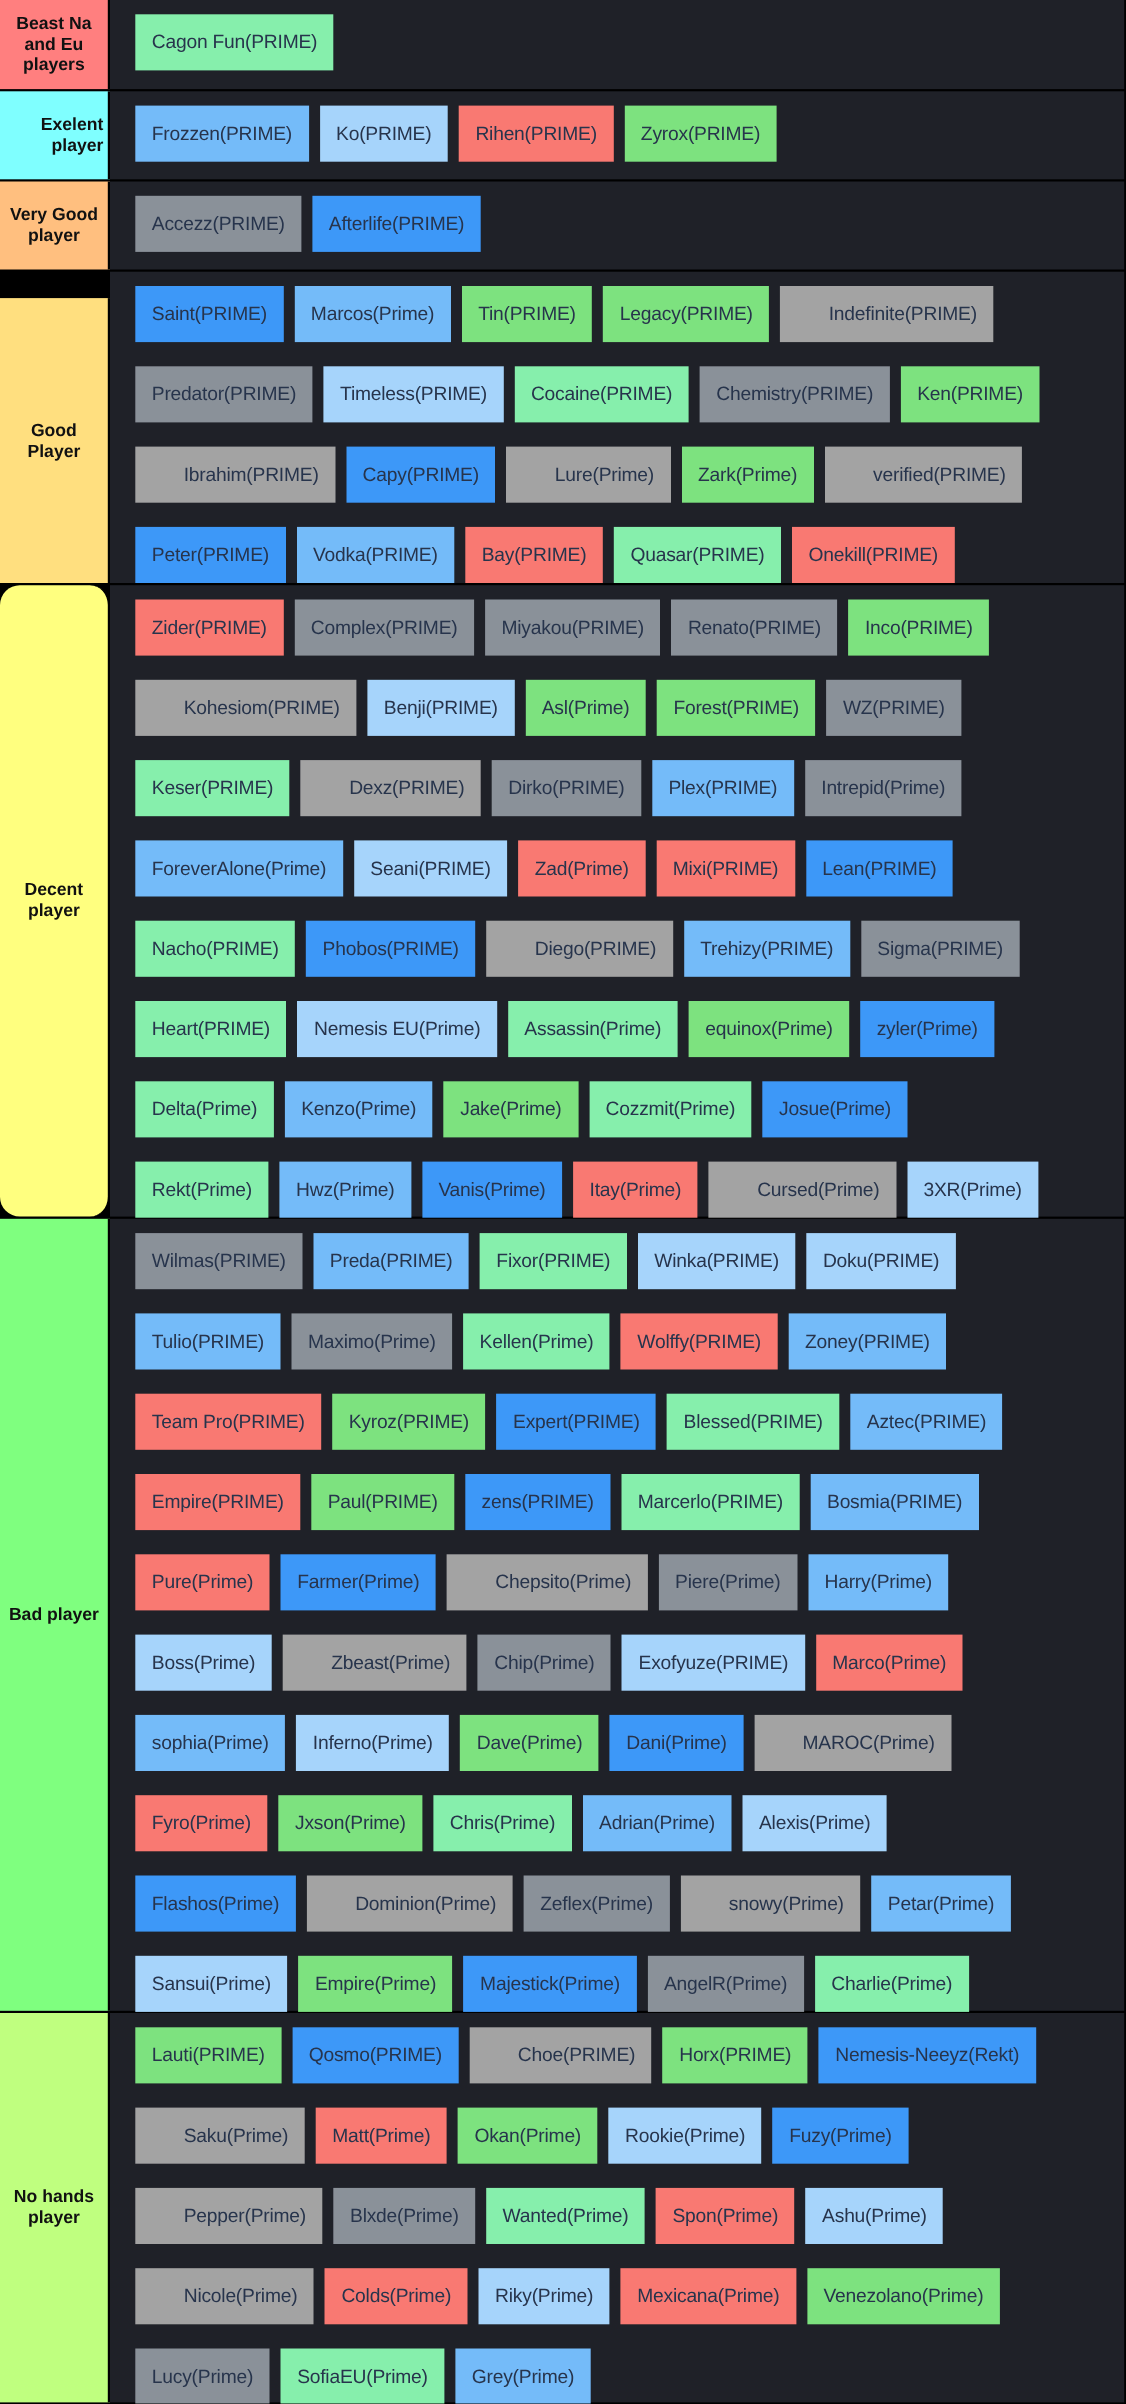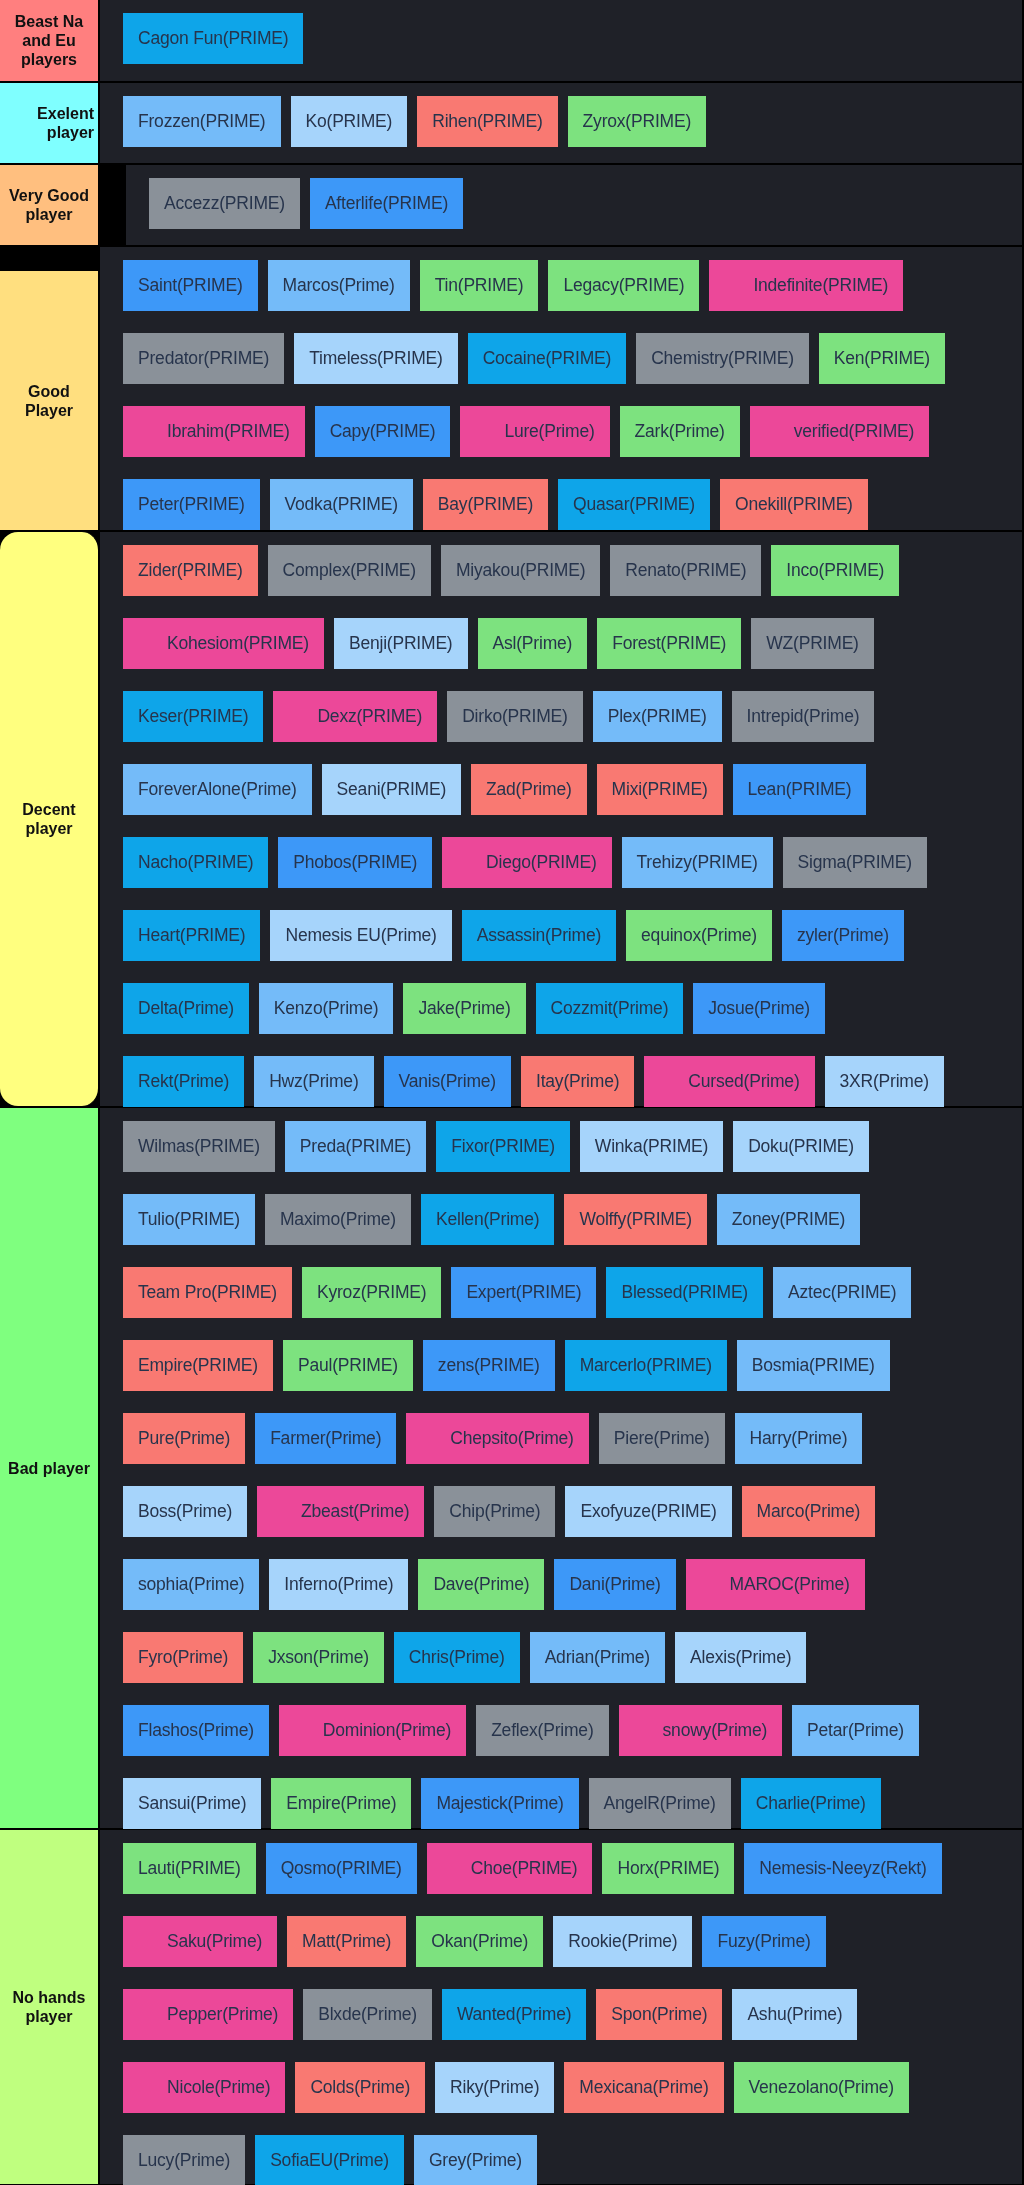--- a/index.html
+++ b/index.html
@@ -17,28 +17,28 @@
     flex: 1; background: #1f2128; padding: 13px 0 0 23px; box-sizing: border-box;
   }
   .row { display: flex; flex-wrap: nowrap; height: 51px; margin-bottom: 22px; }
   .row:last-child { margin-bottom: 0; }
   .tier-content { padding-bottom: 0; }
   .chip {
     height: 51px; display: flex; align-items: center; justify-content: center;
     padding: 0 15px; margin-right: 10px; box-sizing: border-box;
     font-size: 17.5px; color: #27344c; white-space: nowrap; letter-spacing: -0.2px;
   }
-  .c-purple { background: #0ea5e9; padding-left: 15px; }
+  .c-purple { background: #86efac; padding-left: 15px; }
   .c-sky { background: #74bbf9; }
   .c-pale { background: #a6d4fb; }
   .c-red { background: #f97972; text-align: right; }
   .c-green { background: #7de27f; }
   .c-gray { background: #8a9199; }
   .c-blue { background: #3d98f8; }
-  .c-orange { background: #ec4899; padding-left: 44px; }
+  .c-orange { background: #a3a3a3; padding-left: 44px; }
 </style>
 </head>
 <body>
 
 <div class="board" id="board">
     <div class="tier" style="height: 81px;">
       <div class="tier-label" style="background: rgb(255, 127, 127);">Beast Na and Eu players</div>
       <div class="tier-content">
         <div class="row">
           <div class="chip c-purple">Cagon Fun(PRIME)</div>
@@ -49,21 +49,21 @@
       <div class="tier-label" style="background: rgb(127, 255, 255); text-align: right;">Exelent player</div>
       <div class="tier-content">
         <div class="row">
           <div class="chip c-sky">Frozzen(PRIME)</div>
           <div class="chip c-pale">Ko(PRIME)</div>
           <div class="chip c-red">Rihen(PRIME)</div>
           <div class="chip c-green">Zyrox(PRIME)</div>
         </div>
       </div>
     </div>
-    <div class="tier" style="height: 80px; gap: 26px;">
+    <div class="tier" style="height: 80px;">
       <div class="tier-label" style="background: rgb(255, 191, 127);">Very Good player</div>
       <div class="tier-content">
         <div class="row">
           <div class="chip c-gray">Accezz(PRIME)</div>
           <div class="chip c-blue">Afterlife(PRIME)</div>
         </div>
       </div>
     </div>
     <div class="tier" style="height: 283px;">
       <div class="tier-label" style="background: rgb(255, 223, 127); margin-top: 24px;">Good Player</div>

